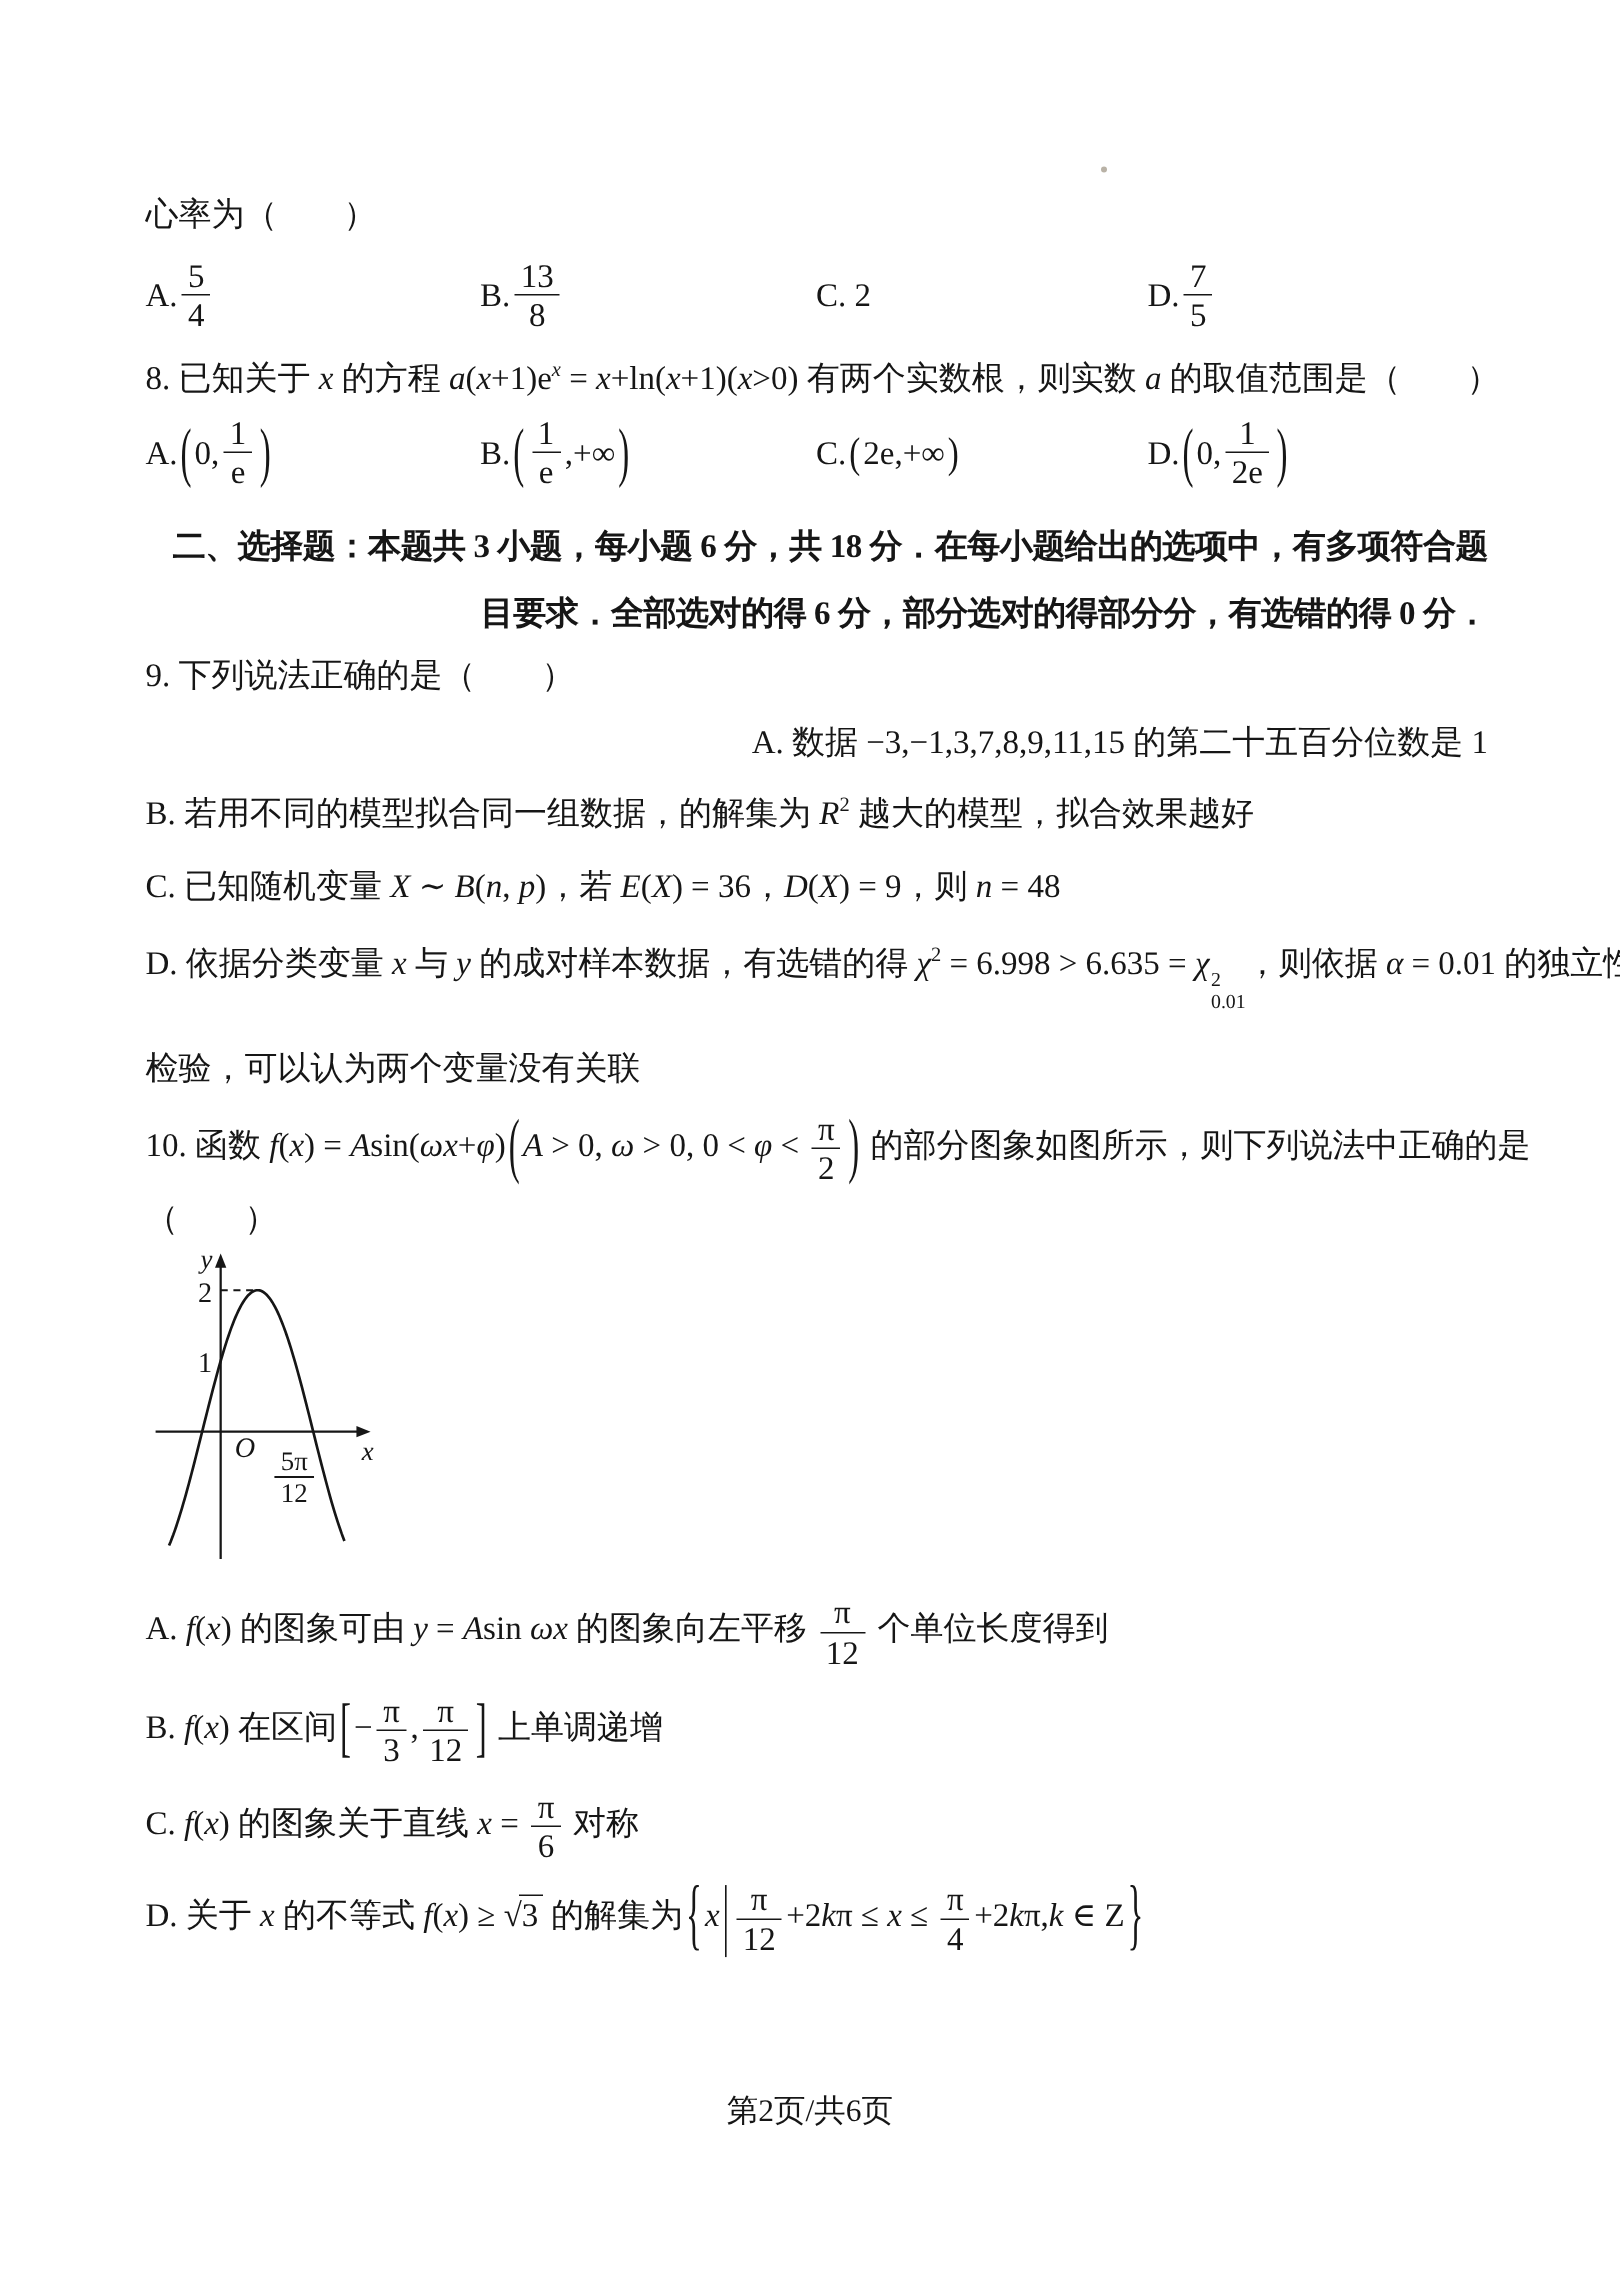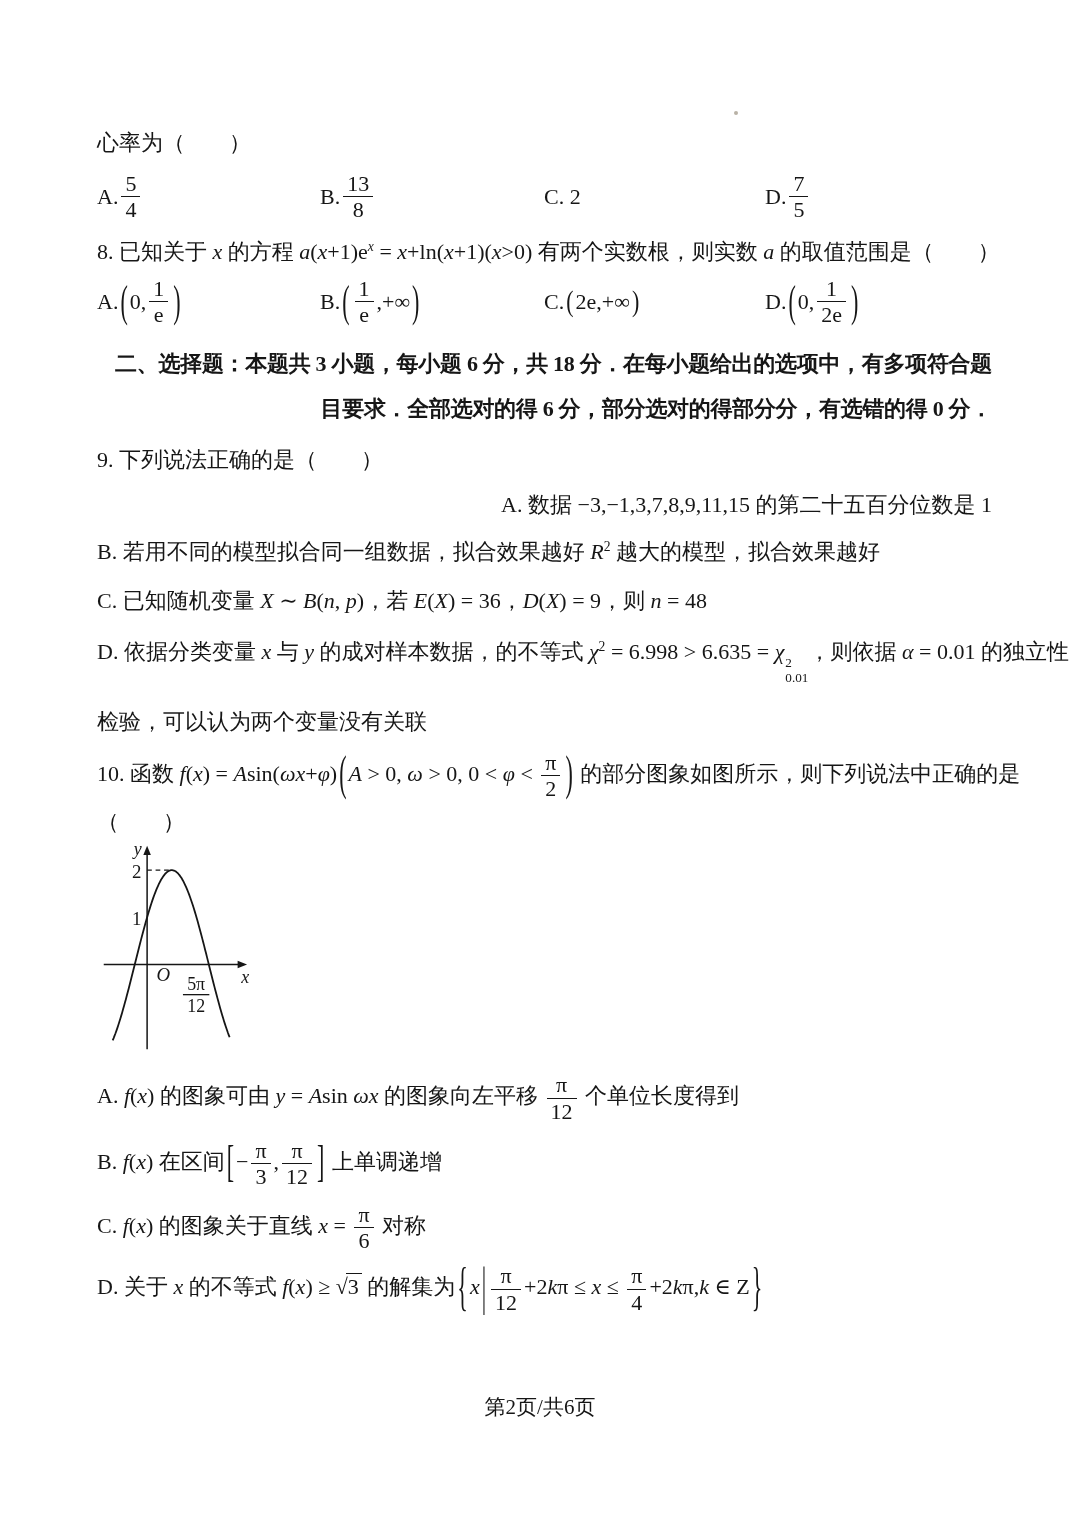--- a/index.html
+++ b/index.html
@@ -96,27 +96,27 @@
         <span class="rm">0,</span>
         <span class="frac">
           <span class="fnum">1</span>
           <span class="fden">2e</span>
         </span>
         <span class="big" style="--bs: 2;">)</span>
       </div>
   </div>
 
   <div class="line sec" style="margin-bottom:12px;"><span class="rm">二、选择题：本题共 3 小题，每小题 6 分，共 18 分．在每小题给出的选项中，有多项符合题</span></div>
-  <div class="line sec" style="margin-bottom:18px;"><span class="rm">目要求．全部选对的得 6 分，部分选对的得部分分，有选错的得 0 分．</span></div>
+  <div class="line sec" style="margin-bottom:8px;"><span class="rm">目要求．全部选对的得 6 分，部分选对的得部分分，有选错的得 0 分．</span></div>
 
   <div class="line" style="margin-bottom:12px;"><span class="rm">9. 下列说法正确的是（　　）</span></div>
   <div class="line" style="margin-bottom:14px;text-align:right;"><span class="rm">A. 数据 −3,−1,3,7,8,9,11,15 的第二十五百分位数是 1</span></div>
-  <div class="line" style="margin-bottom:16px;"><span class="rm">B. 若用不同的模型拟合同一组数据，拟合效果越好 </span><span class="it">R</span><sup>2</sup><span class="rm"> 越大的模型，拟合效果越好</span></div>
+  <div class="line" style="margin-bottom:16px;"><span class="rm">B. 若用不同的模型拟合同一组数据，的解集为 </span><span class="it">R</span><sup>2</sup><span class="rm"> 越大的模型，拟合效果越好</span></div>
   <div class="line" style="margin-bottom:18px;"><span class="rm">C. 已知随机变量 </span><span class="it">X</span><span class="rm"> ∼ </span><span class="it">B</span><span class="rm">(</span><span class="it">n</span><span class="rm">, </span><span class="it">p</span><span class="rm">)，若 </span><span class="it">E</span><span class="rm">(</span><span class="it">X</span><span class="rm">) = 36，</span><span class="it">D</span><span class="rm">(</span><span class="it">X</span><span class="rm">) = 9，则 </span><span class="it">n</span><span class="rm"> = 48</span></div>
-  <div class="line" style="margin-bottom:20px;"><span class="rm">D. 依据分类变量 </span><span class="it">x</span><span class="rm"> 与 </span><span class="it">y</span><span class="rm"> 的成对样本数据，的不等式 </span><span class="it">χ</span><sup>2</sup><span class="rm"> = 6.998 &gt; 6.635 = </span><span class="it">χ</span><span class="ss">
+  <div class="line" style="margin-bottom:20px;"><span class="rm">D. 依据分类变量 </span><span class="it">x</span><span class="rm"> 与 </span><span class="it">y</span><span class="rm"> 的成对样本数据，有选错的得 </span><span class="it">χ</span><sup>2</sup><span class="rm"> = 6.998 &gt; 6.635 = </span><span class="it">χ</span><span class="ss">
         <span class="ss-t">2</span>
         <span class="ss-b">0.01</span>
       </span><span class="rm">，则依据 </span><span class="it">α</span><span class="rm"> = 0.01 的独立性</span></div>
   <div class="line" style="margin-bottom:12px;"><span class="rm">检验，可以认为两个变量没有关联</span></div>
 
   <div class="line" style="margin-bottom:4px;"><span class="rm">10. 函数 </span><span class="it">f</span><span class="rm">(</span><span class="it">x</span><span class="rm">) = </span><span class="it">A</span><span class="rm">sin(</span><span class="it">ωx</span><span class="rm">+</span><span class="it">φ</span><span class="rm">)</span><span class="big" style="--bs: 2.2;">(</span><span class="it">A</span><span class="rm"> &gt; 0, </span><span class="it">ω</span><span class="rm"> &gt; 0, 0 &lt; </span><span class="it">φ</span><span class="rm"> &lt; </span><span class="frac"><span class="fnum">π</span><span class="fden">2</span></span><span class="big" style="--bs: 2.2;">)</span><span class="rm"> 的部分图象如图所示，则下列说法中正确的是</span></div>
   <div class="line" style="margin-bottom:2px;"><span class="rm">（　　）</span></div>
 
   <div class="graph-wrap" style="margin-bottom:8px;">
     <svg width="162" height="215" viewBox="0 0 170 228">

